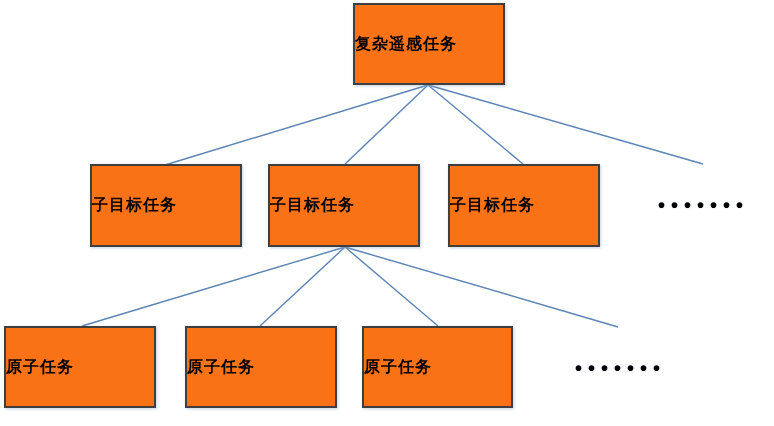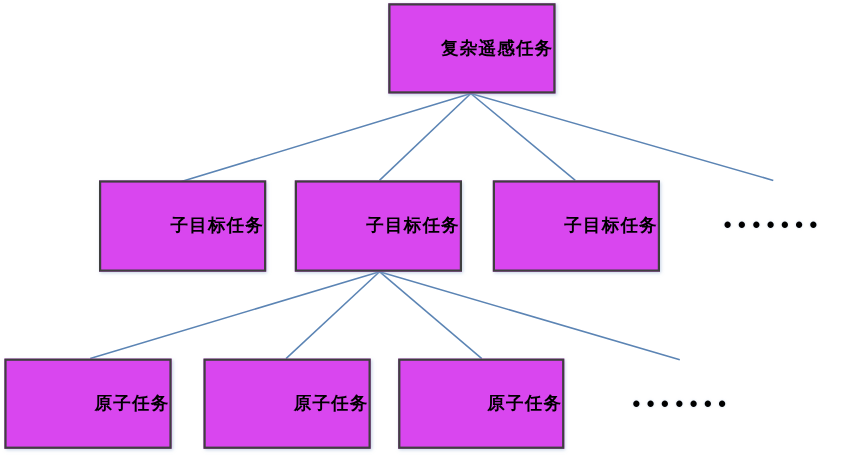--- a/index.html
+++ b/index.html
@@ -20,24 +20,24 @@
     left: 0;
     top: 0;
     width: 774px;
     height: 426px;
     pointer-events: none;
   }
   .node {
     position: absolute;
     box-sizing: border-box;
     border: 2px solid #3f3f3f;
-    background: #d946ef;
+    background: #f97316;
     display: flex;
     align-items: center;
-    justify-content: flex-end;
+    justify-content: flex-start;
     box-shadow: 1px 1px 3px rgba(150, 175, 210, 0.55);
   }
   .node-label {
     font-size: 16px;
     font-weight: bold;
     color: #000000;
     letter-spacing: 1px;
     white-space: nowrap;
   }
   .dots {

